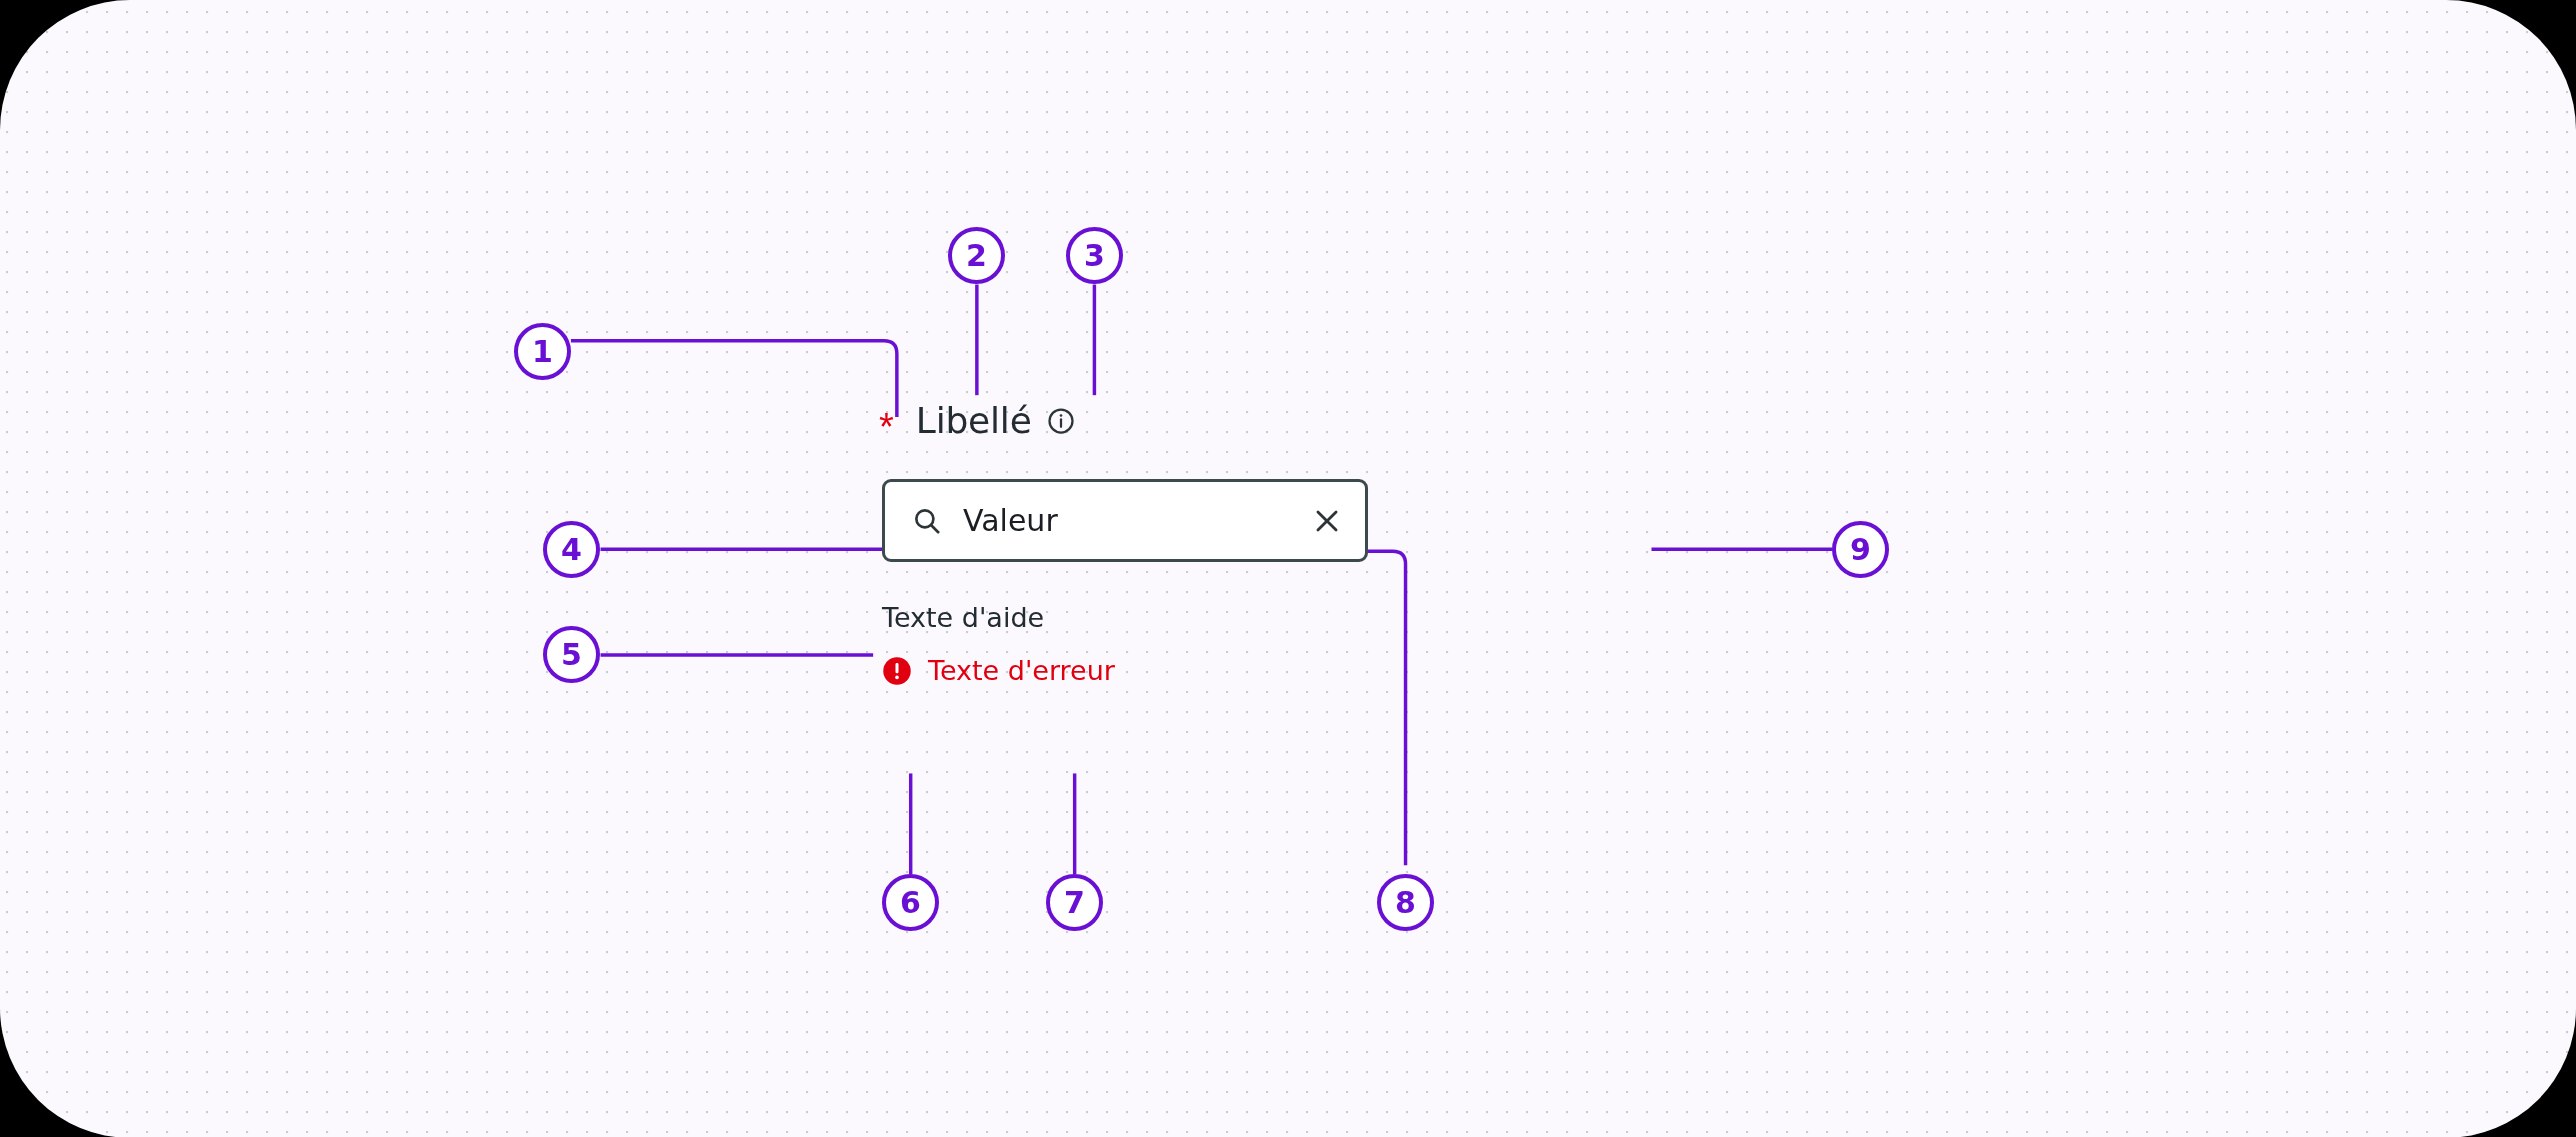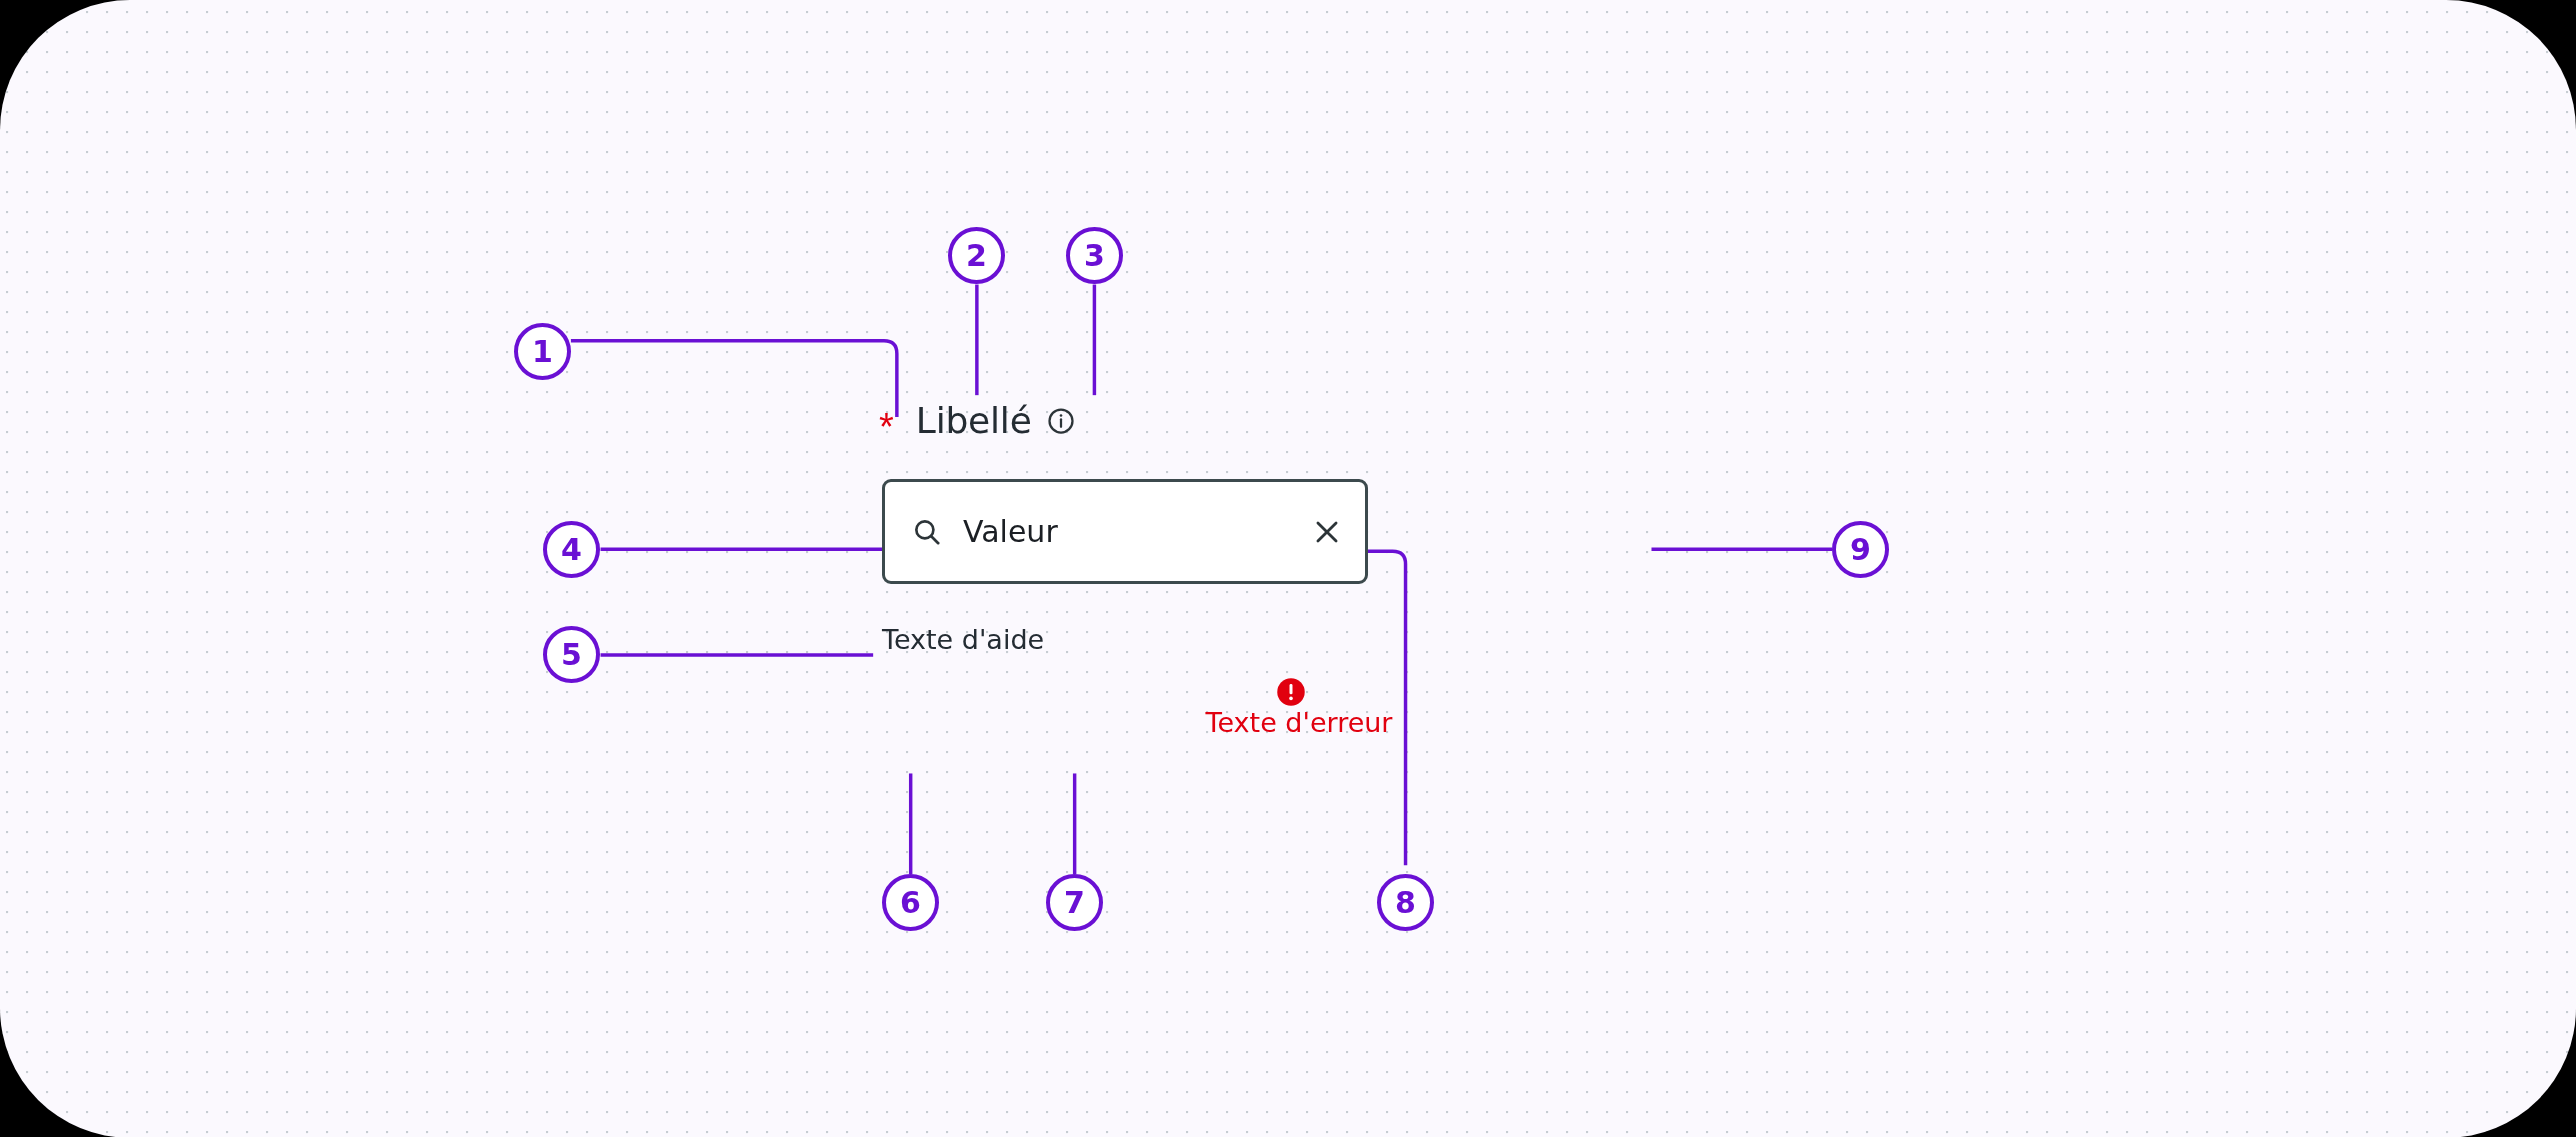--- a/index.html
+++ b/index.html
@@ -65,21 +65,21 @@
     font-family: "DejaVu Sans", sans-serif;
   }
   .info-icon {
     margin-left: 14px;
     display: inline-flex;
     align-items: center;
   }
 
   .field {
     margin-top: 37px;
-    height: 105px;
+    height: 83px;
     width: 486px;
     border: 3px solid #3c4a4d;
     border-radius: 9px;
     background: #ffffff;
     display: flex;
     align-items: center;
     padding: 0 22px 0 26px;
     position: relative;
     z-index: 3;
   }
@@ -97,21 +97,20 @@
     margin-top: 40px;
     font-size: 27px;
     color: #242c33;
     font-family: "DejaVu Sans", sans-serif;
   }
 
   .error-row {
     margin-top: 22px;
     display: flex;
     align-items: center;
-    flex-direction: column;
   }
   .error-icon { flex: 0 0 auto; display: flex; }
   .error-text {
     margin-left: 16px;
     font-size: 27px;
     color: #e1000f;
     font-family: "DejaVu Sans", sans-serif;
   }
 
   

